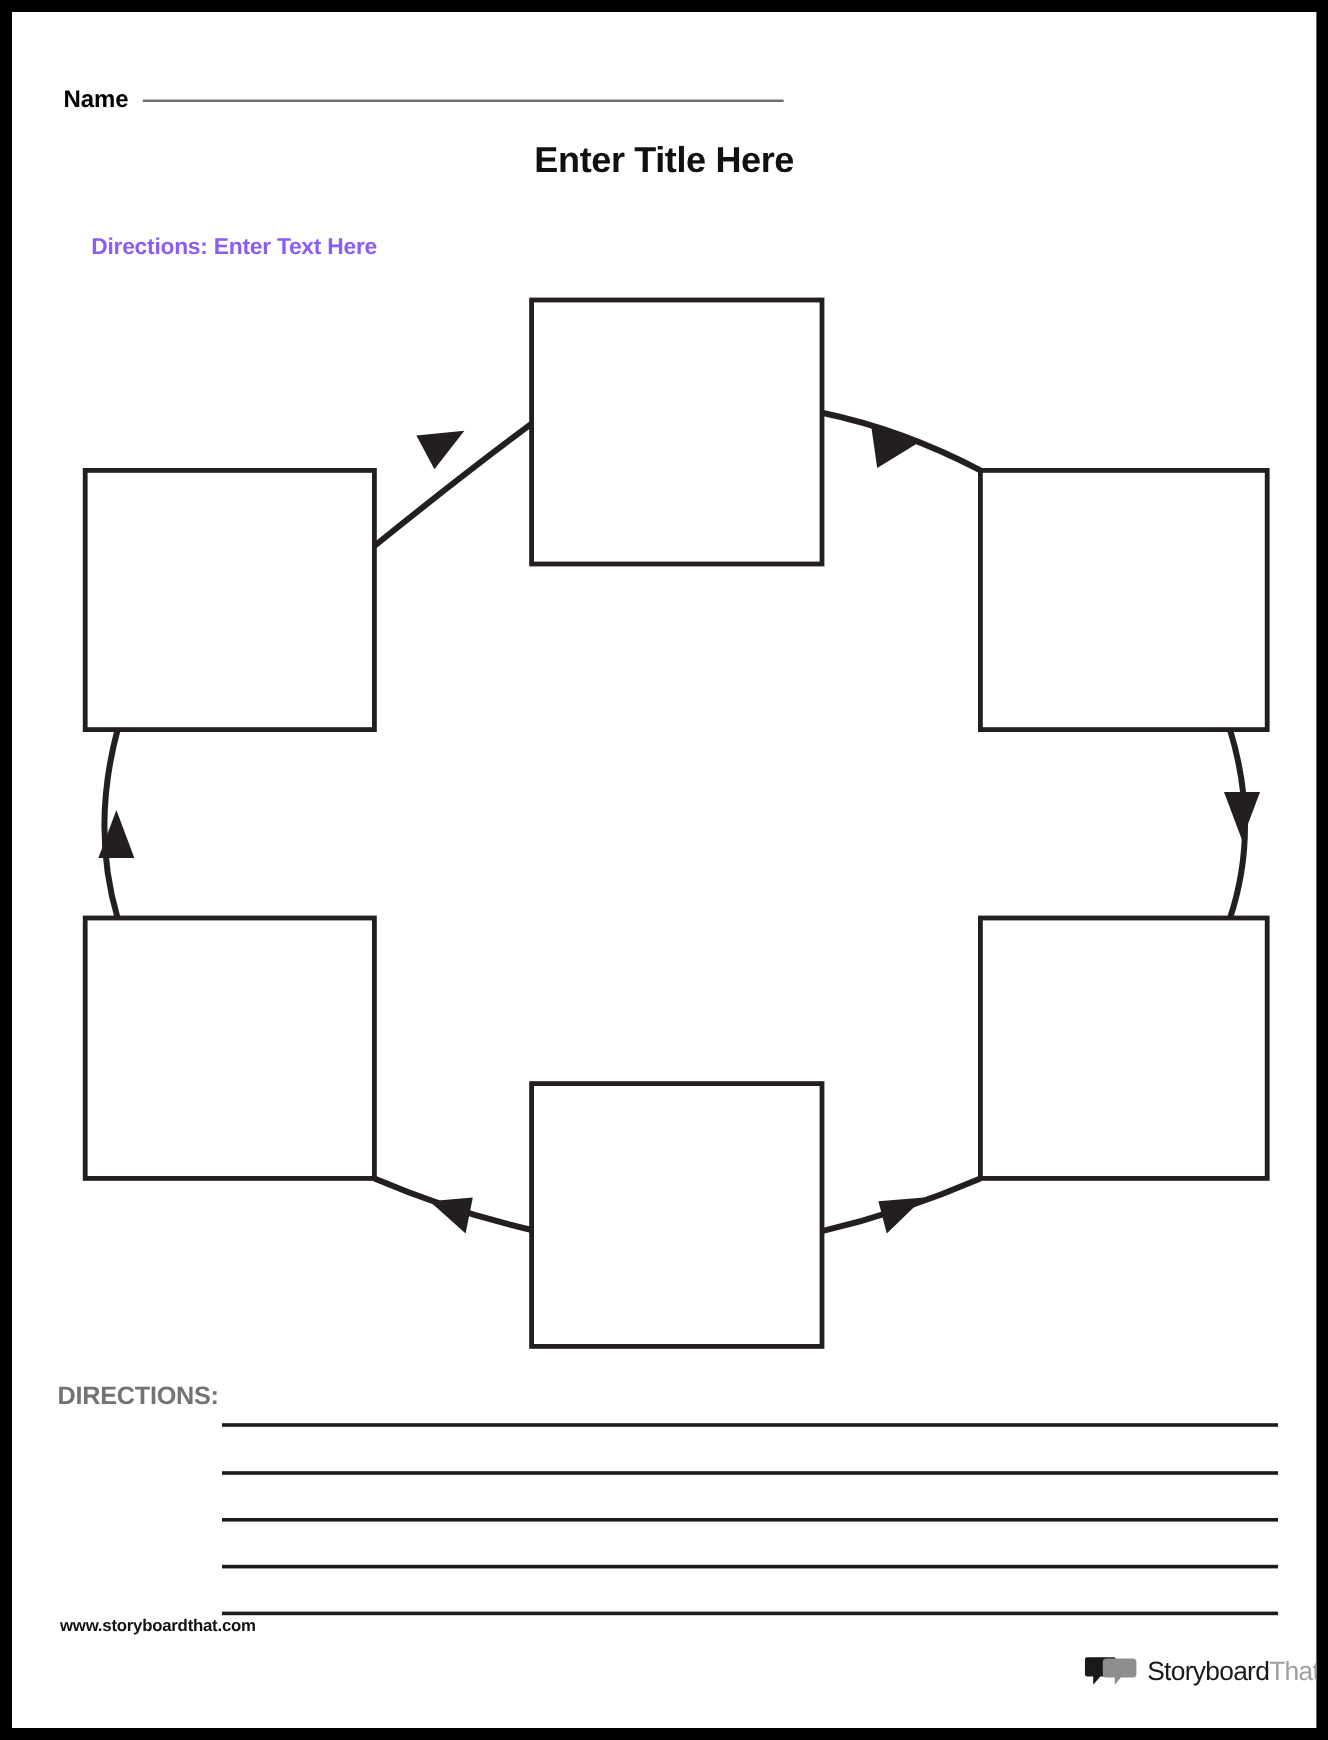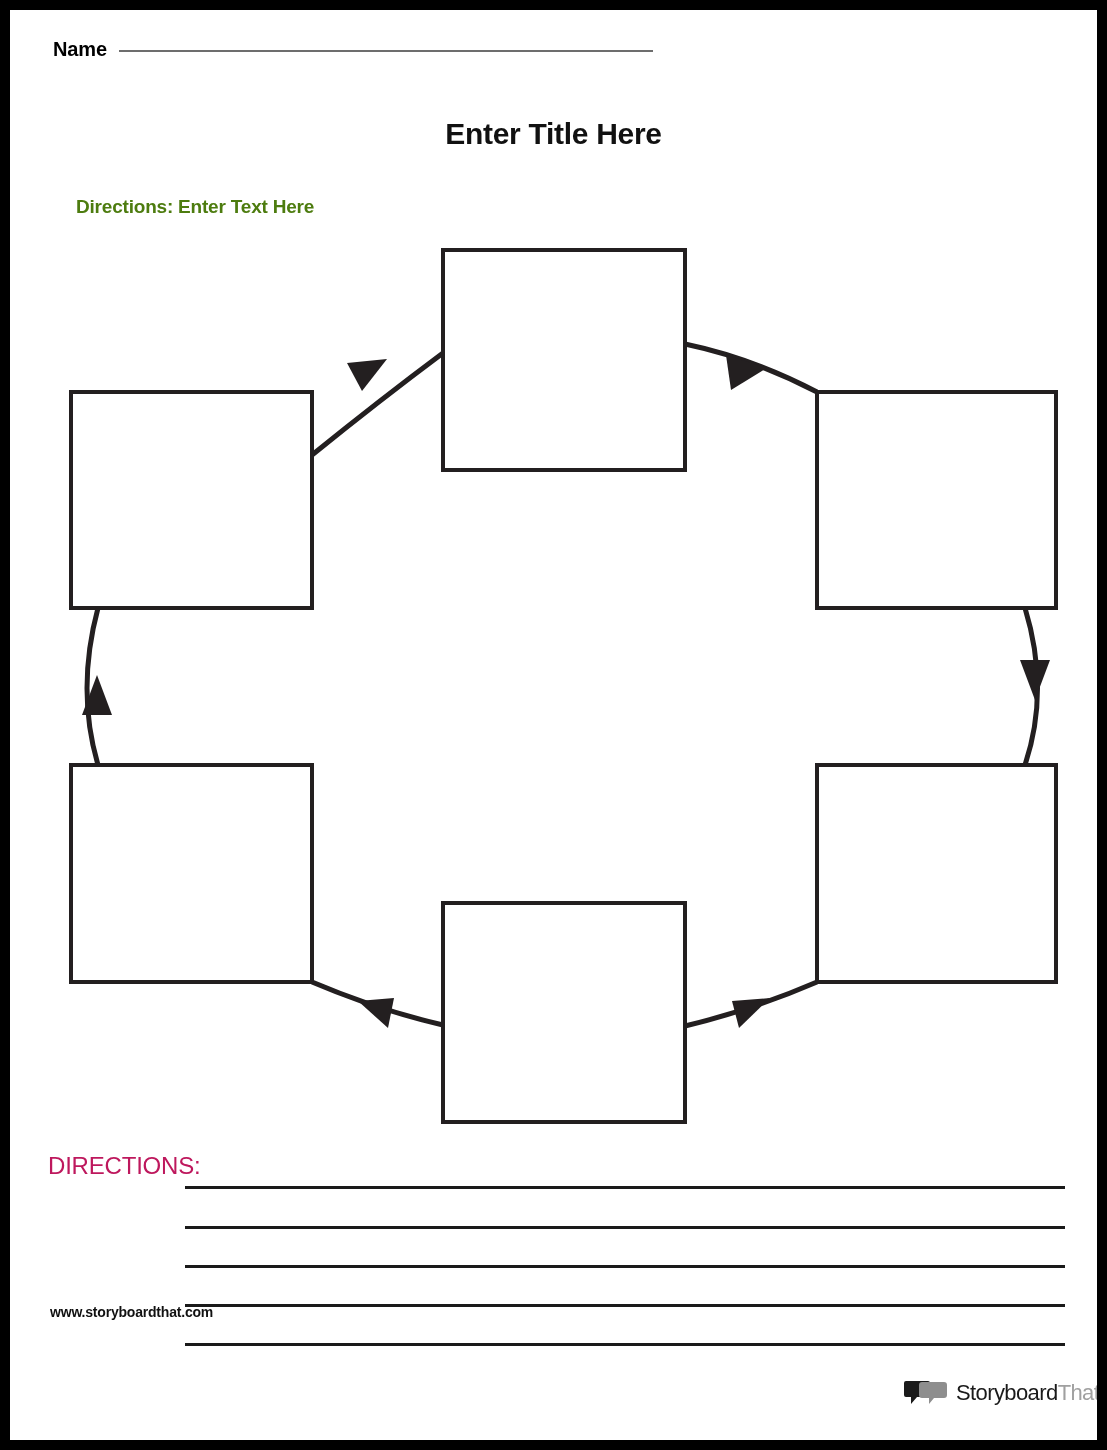--- a/index.html
+++ b/index.html
@@ -20,21 +20,21 @@
     background: #ffffff;
     overflow: hidden;
   }
 
   
   .field-row {
     position: absolute;
     display: flex;
     align-items: baseline;
   }
-  #name-field { left: 43px; top: 28px; width: 600px; }
+  #name-field { left: 43px; top: 62px; width: 600px; }
   #date-field { left: 748px; top: 46px; width: 300px; }
 
   .field-label {
     font-size: 20px;
     font-weight: bold;
     color: #000;
     letter-spacing: -0.1px;
     white-space: nowrap;
   }
   .field-rule {
@@ -59,21 +59,21 @@
     letter-spacing: -0.3px;
   }
 
   
   #directions-top {
     position: absolute;
     left: 66px;
     top: 186px;
     font-size: 19px;
     font-weight: bold;
-    color: #4d7c0f;
+    color: #8b5cf6;
     letter-spacing: -0.2px;
   }
 
   
   #diagram {
     position: absolute;
     left: 0;
     top: 0;
     width: 1087px;
     height: 1430px;
@@ -81,38 +81,38 @@
   }
   #diagram .node-box {
     pointer-events: auto;
   }
 
   
   #directions-label {
     position: absolute;
     left: 38px;
     top: 1142px;
-    font-size: 24px;
-    font-weight: normal;
-    color: #be185d;
+    font-size: 21px;
+    font-weight: bold;
+    color: #737373;
     letter-spacing: -0.2px;
   }
   .write-line {
     position: absolute;
     left: 175px;
     width: 880px;
     height: 3px;
     background: #1a1a1a;
   }
 
   
   #footer-url {
     position: absolute;
     left: 40px;
-    top: 1294px;
+    top: 1336px;
     font-size: 14px;
     font-weight: bold;
     color: #111;
     letter-spacing: -0.2px;
   }
   #footer-logo {
     position: absolute;
     left: 894px;
     top: 1365px;
     display: flex;

